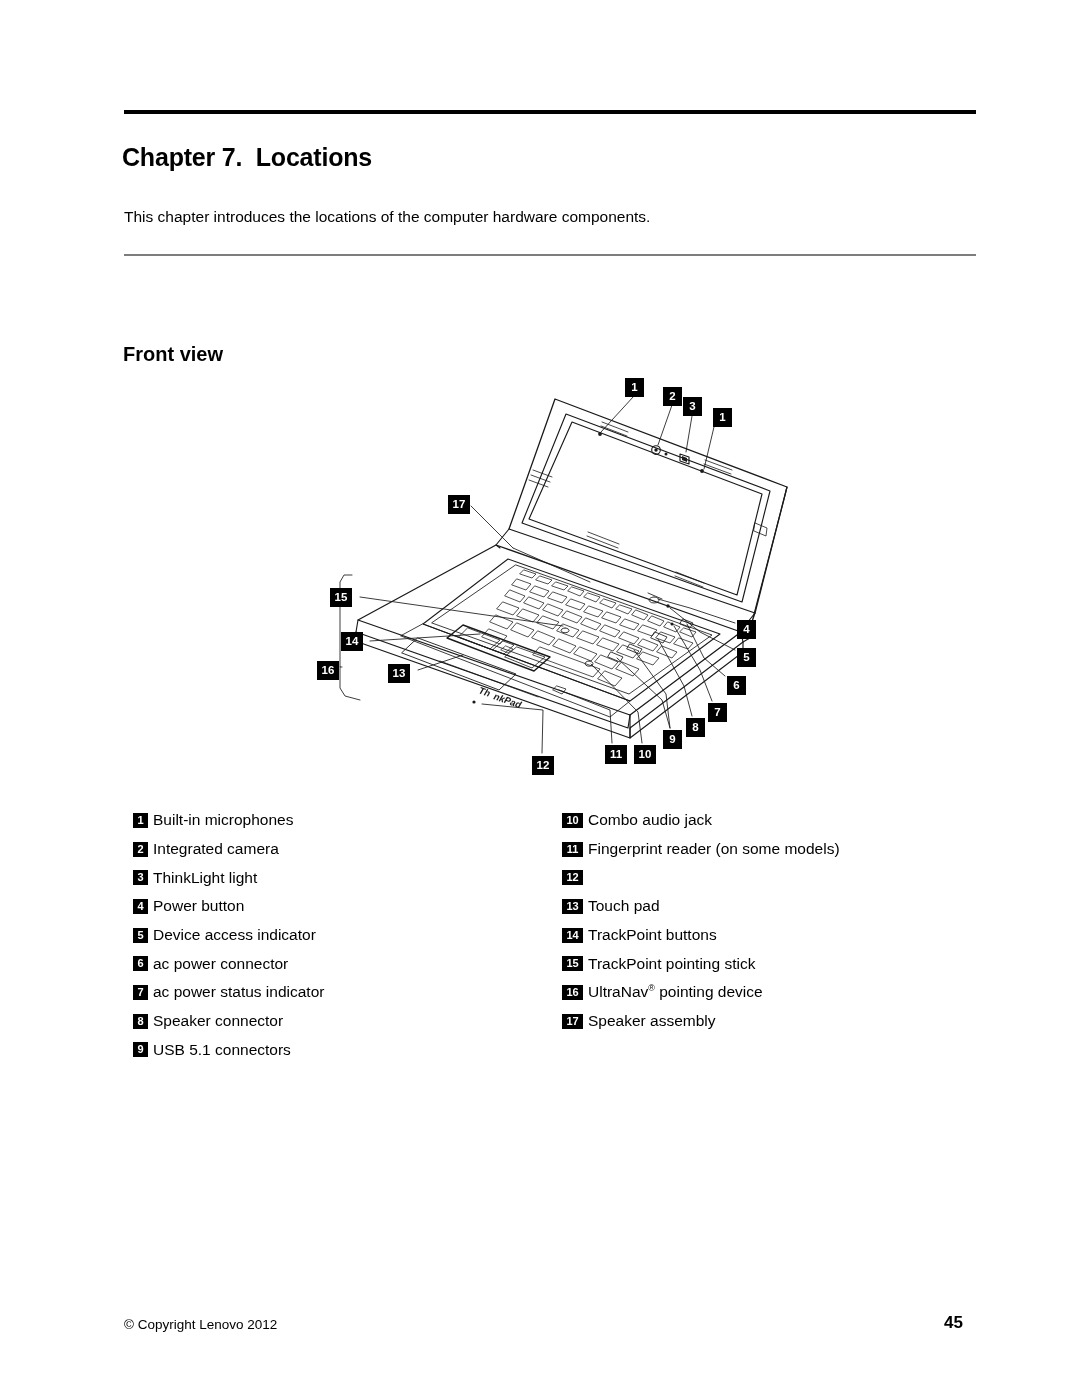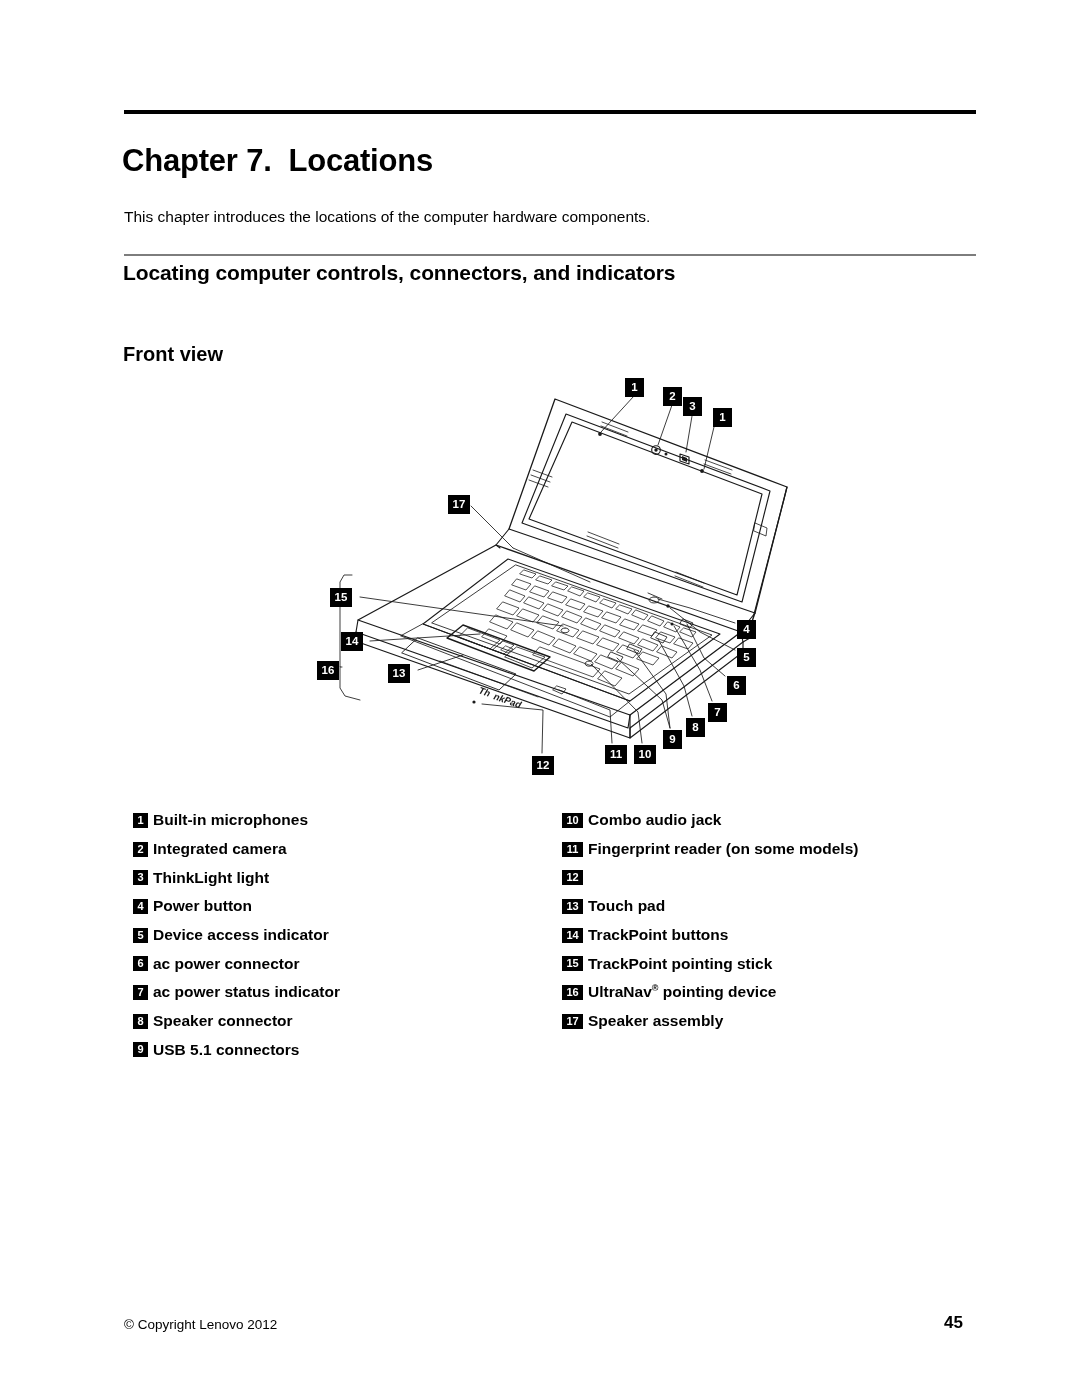--- a/index.html
+++ b/index.html
@@ -36,21 +36,21 @@
     width: 852px;
     height: 1.5px;
     background: #7d7d7d;
   }
 
   
   .chapter-title {
     position: absolute;
     left: 122px;
     top: 143px;
-    font-size: 31px;
+    font-size: 25px;
     font-weight: bold;
     letter-spacing: -0.2px;
     white-space: pre;
   }
   .intro-1 {
     position: absolute;
     left: 124px;
     top: 208px;
     font-size: 15.5px;
   }
@@ -113,21 +113,20 @@
     padding: 0 2px;
     line-height: 1;
     flex: 0 0 auto;
   }
   .badge.wide { min-width: 17px; }
   .legend-label {
     font-size: 15.5px;
     color: #000;
     margin-left: 5px;
     white-space: nowrap;
-    font-weight: bold;
   }
   .legend-label sup { font-size: 9px; vertical-align: super; }
 
   
   .footer-left {
     position: absolute;
     left: 124px;
     top: 1317px;
     font-size: 13.5px;
   }
@@ -163,21 +162,20 @@
 <div id="page">
 
   <div class="rule-top"></div>
 
   <div class="chapter-title">Chapter 7.  Locations</div>
 
   <div class="intro-1">This chapter introduces the locations of the computer hardware components.</div>
 
   <div class="rule-thin"></div>
 
-  <div class="h2">Locating computer controls, connectors, and indicators</div>
 
 
   <div class="h3">Front view</div>
 
   <div id="figure">
     <svg width="500" height="420" viewBox="0 0 500 420">
       <g fill="none" stroke="#1a1a1a" stroke-width="1.15" stroke-linecap="round" stroke-linejoin="round">
 
         <path d="M255 29 L487 117 L455 243 L209 159 Z" stroke-width="1.3"></path>
 

